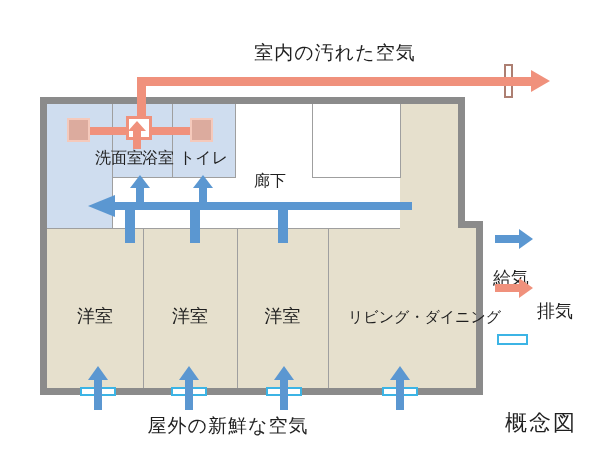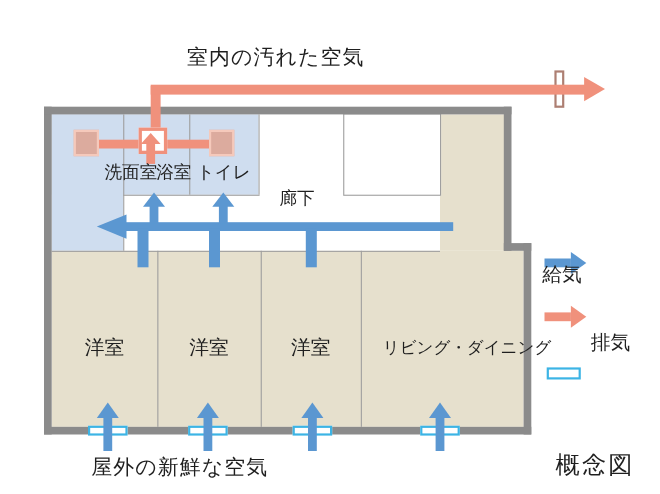--- a/index.html
+++ b/index.html
@@ -23,21 +23,21 @@
   .tri-right-blue-sm{border-top:10px solid transparent;border-bottom:10px solid transparent;border-left:14px solid var(--blue);}
   .tri-right-salmon-sm{border-top:10px solid transparent;border-bottom:10px solid transparent;border-left:14px solid var(--salmon);}
   .inlet{background:#fff;border:2px solid var(--cyan);}
   .grille{width:23px;height:24px;background:var(--grille);border:2px solid var(--grilleBorder);}
   .fanbox{width:26px;height:24px;background:#fff;border:3px solid var(--salmon);}
   .vent{width:9px;height:34px;background:#fff;border:2px solid var(--ventBorder);}
   .lbl{position:absolute;color:var(--ink);line-height:1.2;white-space:nowrap;}
   .lbl-room{font-size:16px;text-align:center;}
   .lbl-bedroom{font-size:18px;text-align:center;}
   .lbl-living{font-size:15px;text-align:center;}
-  .lbl-title{font-size:19px;text-align:left;letter-spacing:1px;}
+  .lbl-title{font-size:19px;text-align:center;letter-spacing:1px;}
   .lbl-legend{font-size:18px;}
   .lbl-caption{font-size:22px;letter-spacing:2px;}
 </style>
 </head>
 <body>
 
 <div id="canvas">
 
   <div class="abs fill-white" style="left:47px;top:104px;width:412px;height:124px;"></div>
   <div class="abs fill-wet" style="left:47px;top:104px;width:188px;height:73px;"></div>
@@ -102,26 +102,26 @@
   <div class="lbl lbl-room" style="left:47px;top:148px;width:65px;padding-left:48px;">洗面室</div>
   <div class="lbl lbl-room" style="left:128px;top:148px;width:60px;">浴室</div>
   <div class="lbl lbl-room" style="left:172px;top:148px;width:63px;">トイレ</div>
   <div class="lbl lbl-room" style="left:235px;top:171px;width:70px;">廊下</div>
   <div class="lbl lbl-bedroom" style="left:47px;top:306px;width:96px;">洋室</div>
   <div class="lbl lbl-bedroom" style="left:143px;top:306px;width:94px;">洋室</div>
   <div class="lbl lbl-bedroom" style="left:237px;top:306px;width:91px;">洋室</div>
   <div class="lbl lbl-living" style="left:328px;top:308px;width:150px;padding-left:20px;">リビング・ダイニング</div>
 
   <div class="lbl lbl-title" style="left:170px;top:42px;width:330px;">室内の汚れた空気</div>
-  <div class="lbl lbl-title" style="left:83px;top:415px;width:330px;">屋外の新鮮な空気</div>
+  <div class="lbl lbl-title" style="left:63px;top:415px;width:330px;">屋外の新鮮な空気</div>
   <div class="lbl lbl-caption" style="left:505px;top:410px;">概念図</div>
 
   <div class="abs duct-blue" style="left:495px;top:235px;width:24px;height:8px;"></div>
   <div class="abs tri tri-right-blue-sm" style="left:519px;top:229px;"></div>
-  <div class="lbl lbl-legend" style="left:493px;top:239px;">給気</div>
+  <div class="lbl lbl-legend" style="left:493px;top:268px;">給気</div>
 
   <div class="abs duct-salmon" style="left:495px;top:284px;width:24px;height:8px;"></div>
   <div class="abs tri tri-right-salmon-sm" style="left:519px;top:278px;"></div>
   <div class="lbl lbl-legend" style="left:493px;top:301px;margin-left:44px;">排気</div>
 
   <div class="abs inlet" style="left:497px;top:334px;width:31px;height:11px;"></div>
 
 </div>
 
 </body></html>

